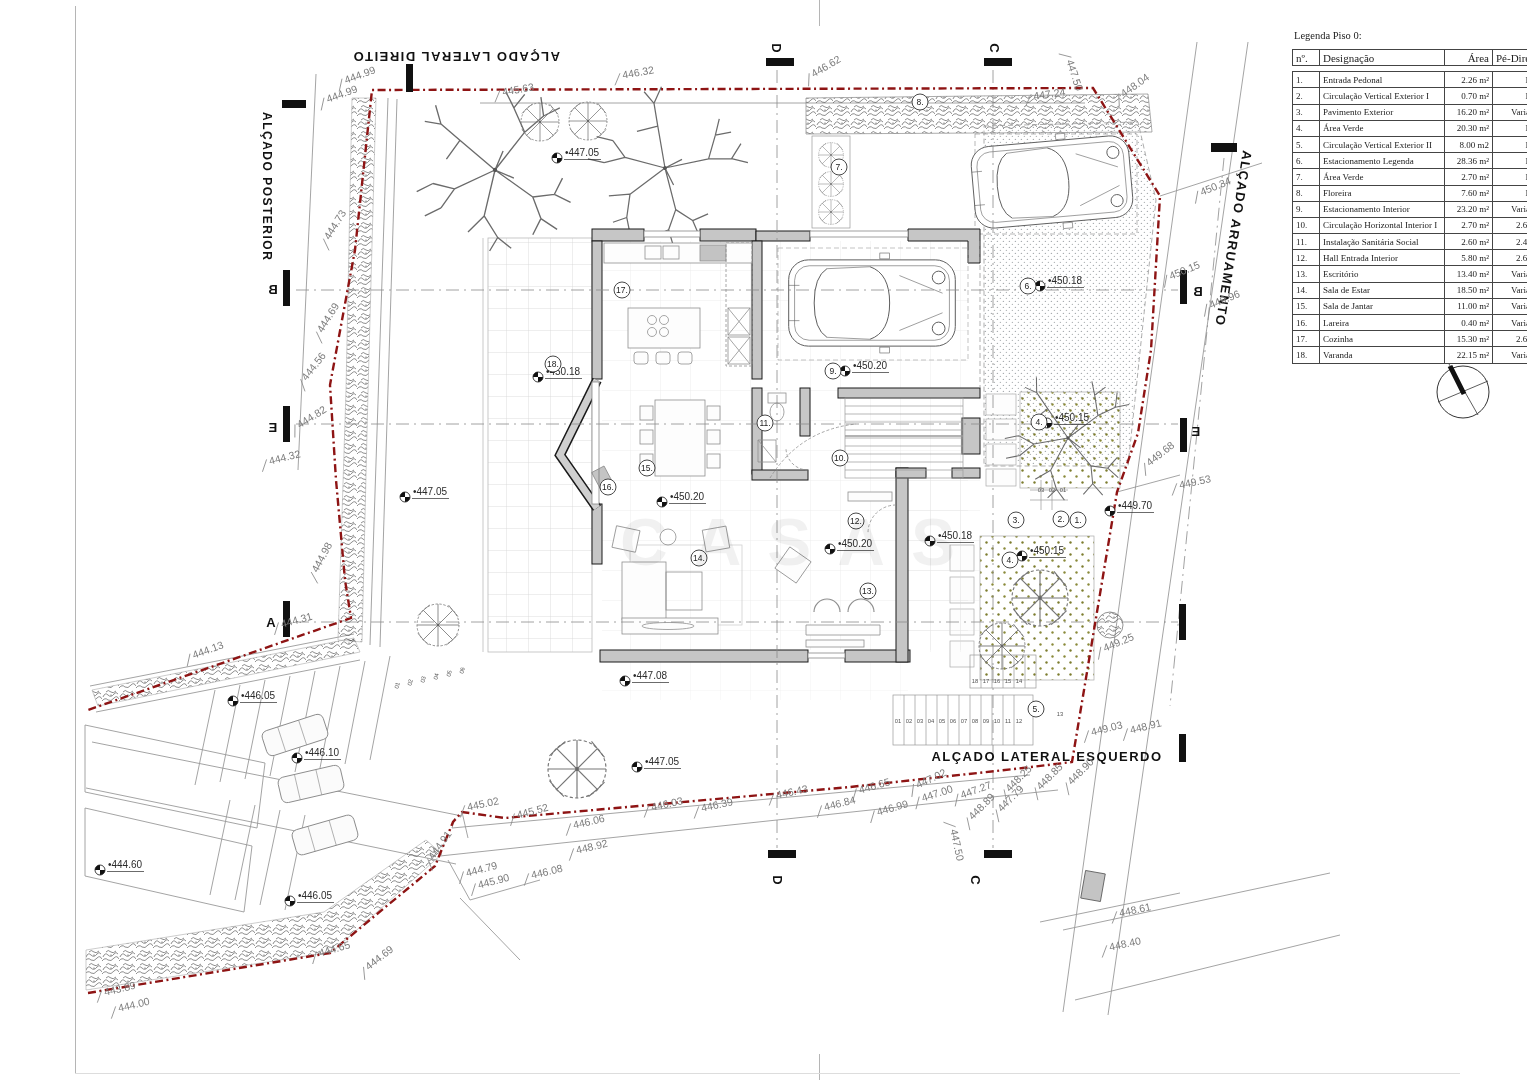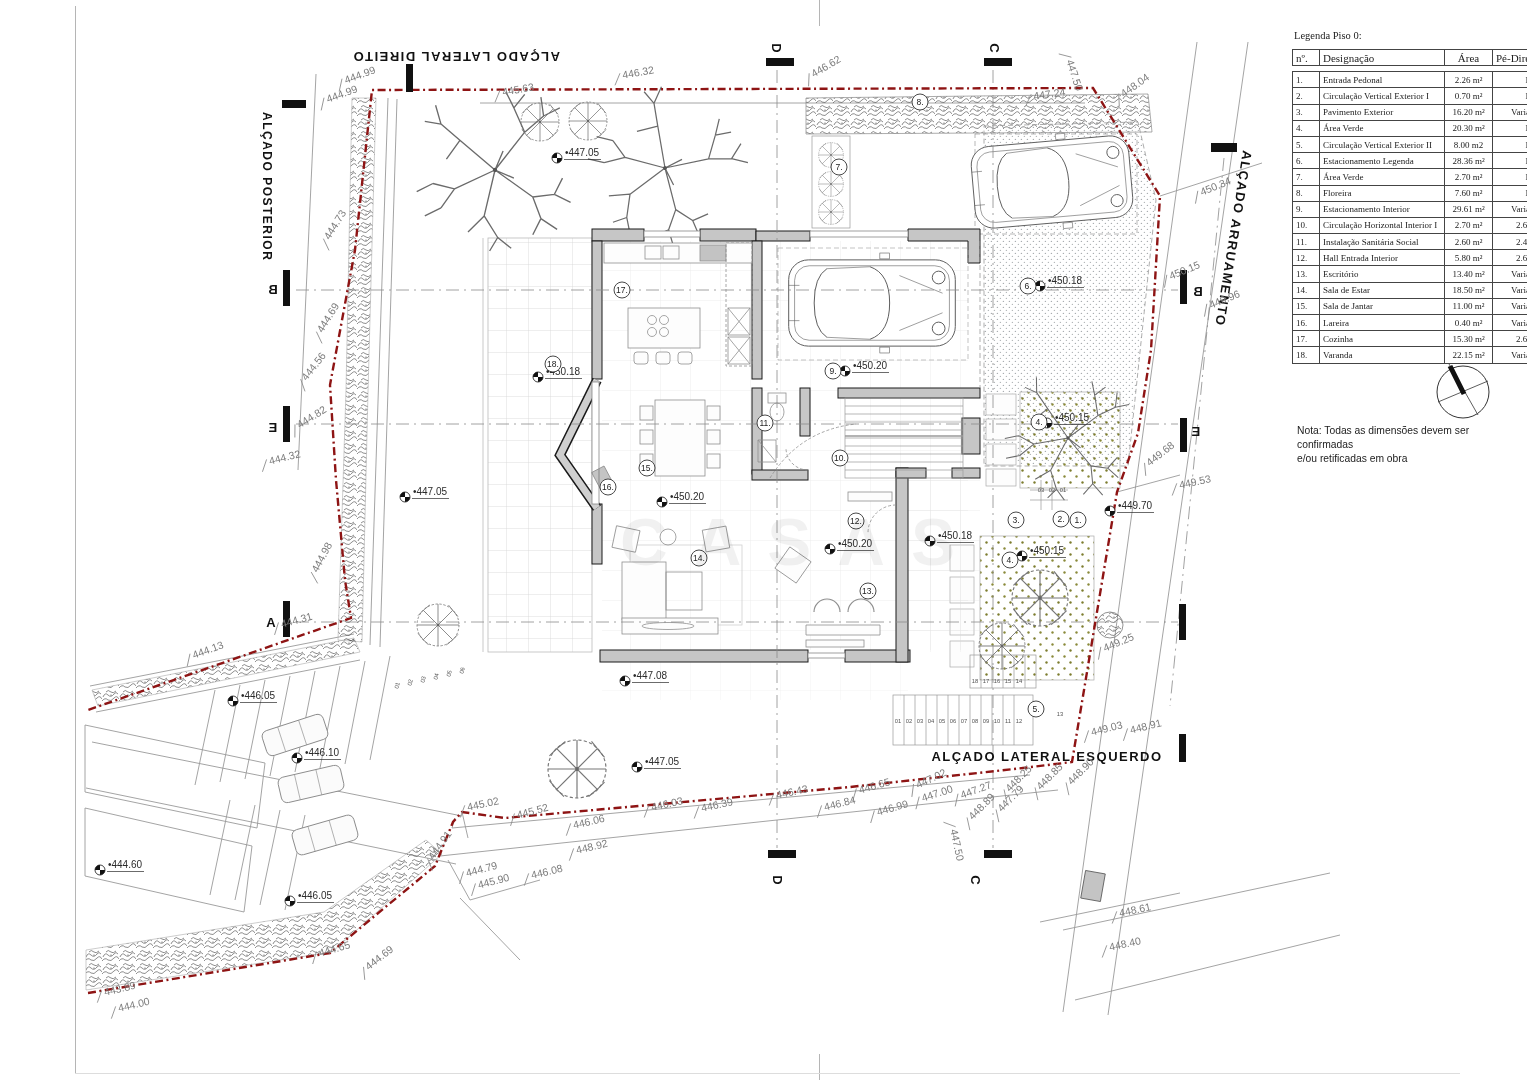--- a/index.html
+++ b/index.html
@@ -5,21 +5,21 @@
   html,body{margin:0;padding:0;background:#fff;}
   #sheet{position:relative;width:1527px;height:1080px;background:#fff;overflow:hidden;
          font-family:"Liberation Sans",sans-serif;}
   #plan-svg{position:absolute;left:0;top:0;}
   
   #legend{position:absolute;left:1292px;top:30px;width:228px;color:#222;font-family:Liberation Serif, serif;}
   #legend .ltitle{font-size:10.5px;margin:0 0 8px 2px;}
   #legend table{border-collapse:collapse;width:100%;table-layout:fixed;}
   #legend td{border:1px solid #444;font-size:9px;padding:1px 3px;height:13.2px;
              overflow:hidden;white-space:nowrap;background:#fff;}
-  #legend .c0{width:20px;} #legend .c1{width:118px;margin-top:20px;} #legend .c2{width:41px;text-align:center;}
+  #legend .c0{width:20px;} #legend .c1{width:118px;margin-top:20px;} #legend .c2{width:41px;text-align:right;}
   #legend .c3{width:45px;text-align:right;}
   #legend .head td{font-size:11px;}
   #legend .gap{height:5px;}
   #note{position:absolute;left:1297px;top:424px;width:230px;font-size:10.3px;color:#222;line-height:1.35;}
 </style>
 </head>
 <body>
 <div id="sheet">
 
 <svg id="plan-svg" width="1527" height="1080" viewBox="0 0 1527 1080">
@@ -804,21 +804,21 @@
           </tr>
           <tr>
             <td class="c0">8.</td>
             <td class="c1">Floreira</td>
             <td class="c2">7.60 m²</td>
             <td class="c3">N/A</td>
           </tr>
           <tr>
             <td class="c0">9.</td>
             <td class="c1">Estacionamento Interior</td>
-            <td class="c2">29.61 m²</td>
+            <td class="c2">23.20 m²</td>
             <td class="c3">Variável</td>
           </tr>
           <tr>
             <td class="c0">10.</td>
             <td class="c1">Circulação Horizontal Interior I</td>
             <td class="c2">2.70 m²</td>
             <td class="c3">2.60 m</td>
           </tr>
           <tr>
             <td class="c0">11.</td>
@@ -865,18 +865,14 @@
           <tr>
             <td class="c0">18.</td>
             <td class="c1">Varanda</td>
             <td class="c2">22.15 m²</td>
             <td class="c3">Variável</td>
           </tr>
         </tbody>
       </table>
 </div>
 
-<div id="note">
-  <span>Nota: Todas as dimensões devem ser confirmadas</span><br>
-  <span>e/ou retificadas em obra</span>
+
 </div>
 
-</div>
-
 </body></html>

